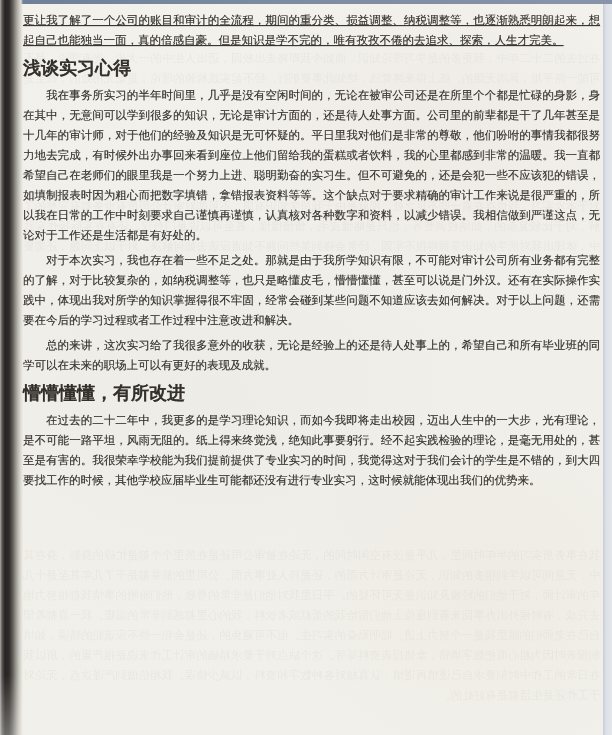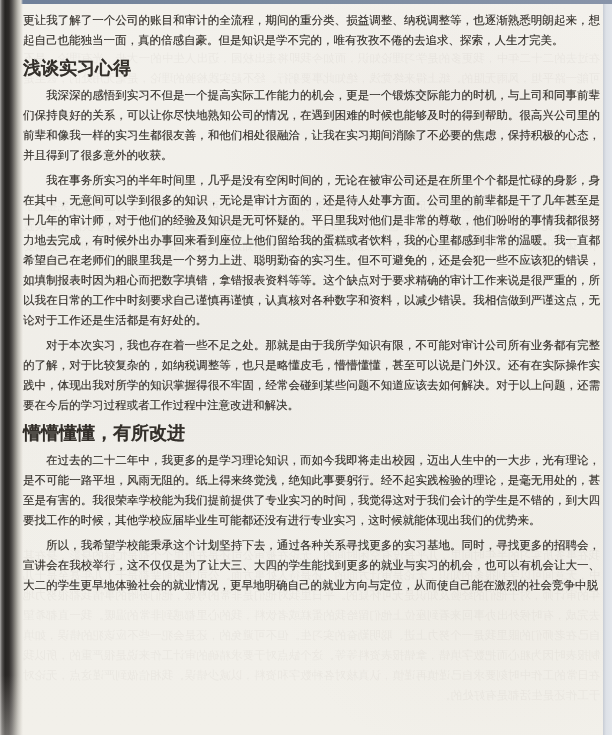--- a/index.html
+++ b/index.html
@@ -93,20 +93,21 @@
     text-align: justify;
     text-shadow: 0.3px 0.3px 0.4px rgba(58, 54, 49, 0.5);
   }
   .para {
     margin: 0 0 5px 0;
     text-indent: 2em;
   }
   .para-continuation {
     margin: 0 0 5px 0;
     text-indent: 0;
+    text-decoration: underline;
   }
   .heading {
     font-size: 18px;
     line-height: 20px;
     font-weight: bold;
     color: #332f2a;
     margin: 8px 0 7px 0;
     text-align: left;
   }
 </style>
@@ -118,28 +119,27 @@
   <div class="bleed bleed-a">在过去的二十二年中，我更多的是学习理论知识，而如今我即将走出校园，迈出人生中的一大步，光有理论，是不可能一路平坦，风雨无阻的。纸上得来终觉浅，绝知此事要躬行。经不起实践检验的理论，是毫无用处的，甚至是有害的。我很荣幸学校能为我们提前提供了专业实习的时间，我觉得这对于我们会计的学生是不错的，到大四要找工作的时候，其他学校应届毕业生可能都还没有进行专业实习，这时候就能体现出我们的优势来。</div>
   <div class="bleed bleed-b">对于本次实习，我也存在着一些不足之处。那就是由于我所学知识有限，不可能对审计公司所有业务都有完整的了解，对于比较复杂的，如纳税调整等，也只是略懂皮毛，懵懵懂懂，甚至可以说是门外汉。还有在实际操作实践中，体现出我对所学的知识掌握得很不牢固，经常会碰到某些问题不知道应该去如何解决。对于以上问题，还需要在今后的学习过程或者工作过程中注意改进和解决。</div>
   <div class="bleed bleed-c">我在事务所实习的半年时间里，几乎是没有空闲时间的，无论在被审公司还是在所里个个都是忙碌的身影，身在其中，无意间可以学到很多的知识，无论是审计方面的，还是待人处事方面。公司里的前辈都是干了几年甚至是十几年的审计师，对于他们的经验及知识是无可怀疑的。平日里我对他们是非常的尊敬，他们吩咐的事情我都很努力地去完成，有时候外出办事回来看到座位上他们留给我的蛋糕或者饮料，我的心里都感到非常的温暖。我一直都希望自己在老师们的眼里我是一个努力上进、聪明勤奋的实习生。但不可避免的，还是会犯一些不应该犯的错误，如填制报表时因为粗心而把数字填错，拿错报表资料等等。这个缺点对于要求精确的审计工作来说是很严重的，所以我在日常的工作中时刻要求自己谨慎再谨慎，认真核对各种数字和资料，以减少错误。我相信做到严谨这点，无论对于工作还是生活都是有好处的。</div>
 
   <div class="page-content">
 
     <p class="para-continuation">更让我了解了一个公司的账目和审计的全流程，期间的重分类、损益调整、纳税调整等，也逐渐熟悉明朗起来，想起自己也能独当一面，真的倍感自豪。但是知识是学不完的，唯有孜孜不倦的去追求、探索，人生才完美。</p>
 
     <h2 class="heading">浅谈实习心得</h2>
 
-    <p class="para">我深深的感悟到实习不但是一个提高实际工作能力的机会，更是一个锻炼交际能力的时机，与上司和同事前辈们保持良好的关系，可以让你尽快地熟知公司的情况，在遇到困难的时候也能够及时的得到帮助。很高兴公司里的前辈和像我一样的实习生都很友善，和他们相处很融洽，让我在实习期间消除了不必要的焦虑，保持积极的心态，并且得到了很多意外的收获。</p>
     <p class="para">我在事务所实习的半年时间里，几乎是没有空闲时间的，无论在被审公司还是在所里个个都是忙碌的身影，身在其中，无意间可以学到很多的知识，无论是审计方面的，还是待人处事方面。公司里的前辈都是干了几年甚至是十几年的审计师，对于他们的经验及知识是无可怀疑的。平日里我对他们是非常的尊敬，他们吩咐的事情我都很努力地去完成，有时候外出办事回来看到座位上他们留给我的蛋糕或者饮料，我的心里都感到非常的温暖。我一直都希望自己在老师们的眼里我是一个努力上进、聪明勤奋的实习生。但不可避免的，还是会犯一些不应该犯的错误，如填制报表时因为粗心而把数字填错，拿错报表资料等等。这个缺点对于要求精确的审计工作来说是很严重的，所以我在日常的工作中时刻要求自己谨慎再谨慎，认真核对各种数字和资料，以减少错误。我相信做到严谨这点，无论对于工作还是生活都是有好处的。</p>
     <p class="para">对于本次实习，我也存在着一些不足之处。那就是由于我所学知识有限，不可能对审计公司所有业务都有完整的了解，对于比较复杂的，如纳税调整等，也只是略懂皮毛，懵懵懂懂，甚至可以说是门外汉。还有在实际操作实践中，体现出我对所学的知识掌握得很不牢固，经常会碰到某些问题不知道应该去如何解决。对于以上问题，还需要在今后的学习过程或者工作过程中注意改进和解决。</p>
+    <p class="para">总的来讲，这次实习给了我很多意外的收获，无论是经验上的还是待人处事上的，希望自己和所有毕业班的同学可以在未来的职场上可以有更好的表现及成就。</p>
 
     <h2 class="heading">懵懵懂懂，有所改进</h2>
 
     <p class="para">在过去的二十二年中，我更多的是学习理论知识，而如今我即将走出校园，迈出人生中的一大步，光有理论，是不可能一路平坦，风雨无阻的。纸上得来终觉浅，绝知此事要躬行。经不起实践检验的理论，是毫无用处的，甚至是有害的。我很荣幸学校能为我们提前提供了专业实习的时间，我觉得这对于我们会计的学生是不错的，到大四要找工作的时候，其他学校应届毕业生可能都还没有进行专业实习，这时候就能体现出我们的优势来。</p>
-    <p class="para">所以，我希望学校能秉承这个计划坚持下去，通过各种关系寻找更多的实习基地。同时，寻找更多的招聘会，宣讲会在我校举行，这不仅仅是为了让大三、大四的学生能找到更多的就业与实习的机会，也可以有机会让大一、大二的学生更早地体验社会的就业情况，更早地明确自己的就业方向与定位，从而使自己能在激烈的社会竞争中脱</p>
 
   </div>
 
   <div class="edge-top"></div>
   <div class="edge-right"></div>
   <div class="edge-left"></div>
 
 </div>
 
 </body></html>

